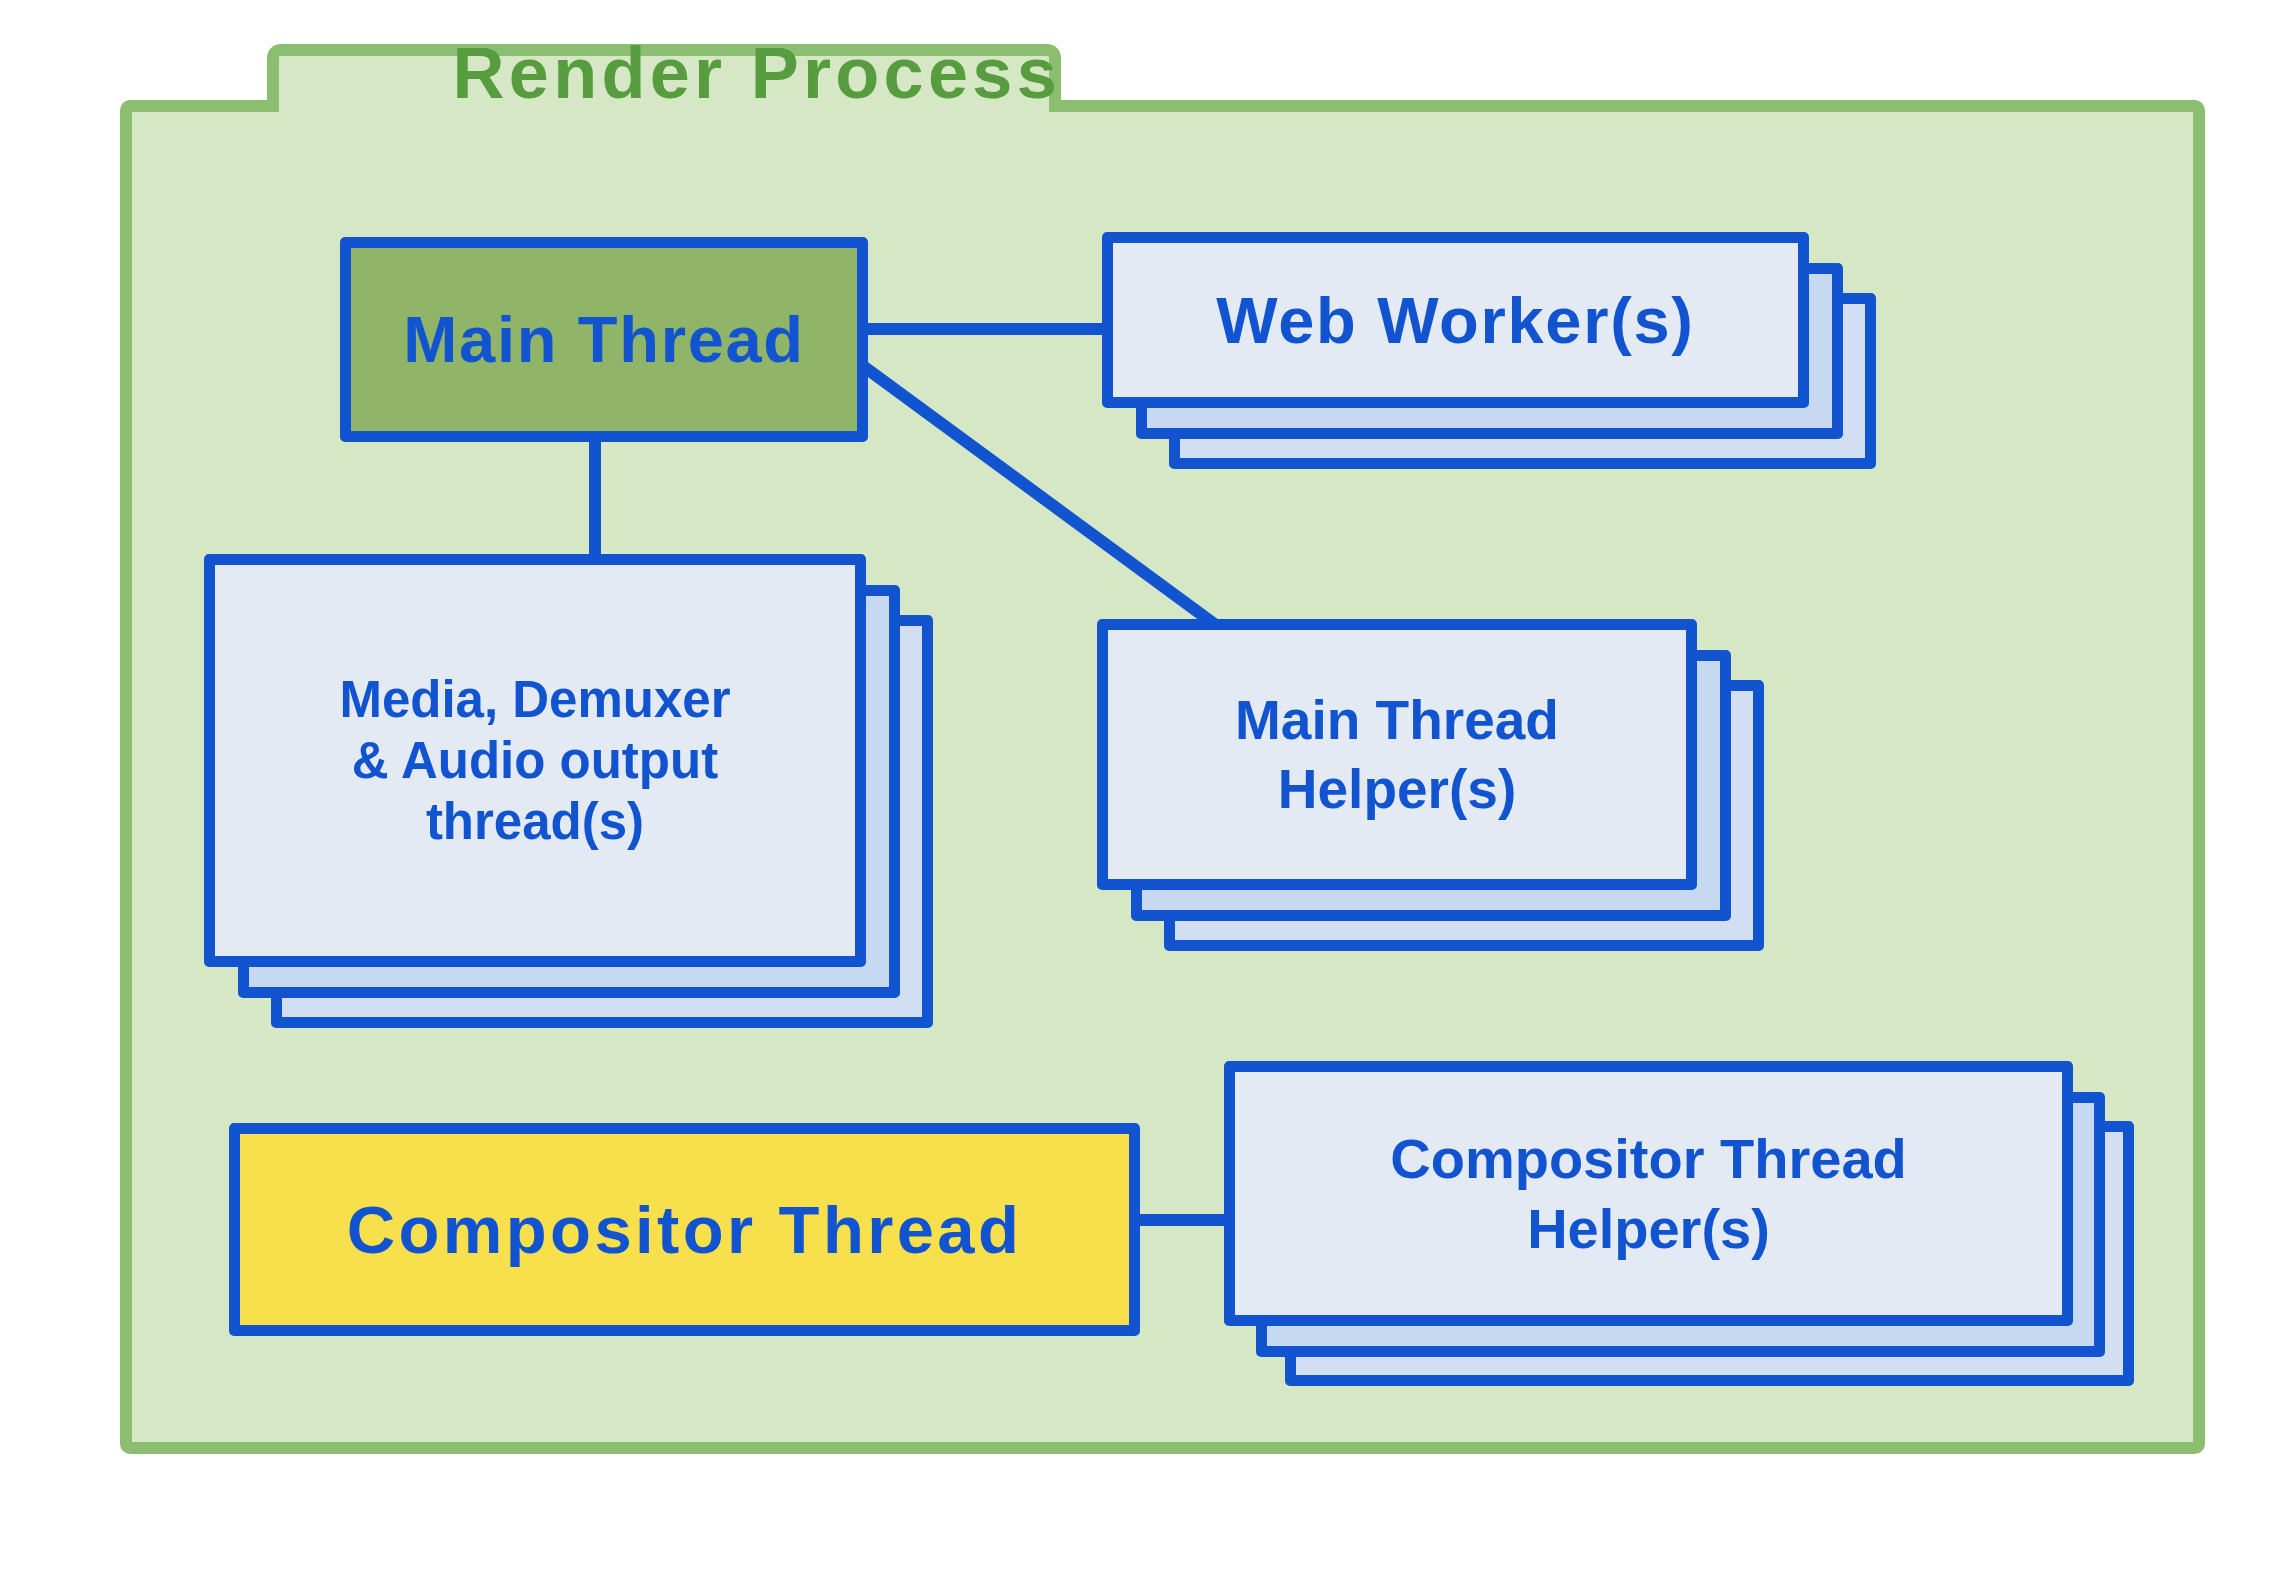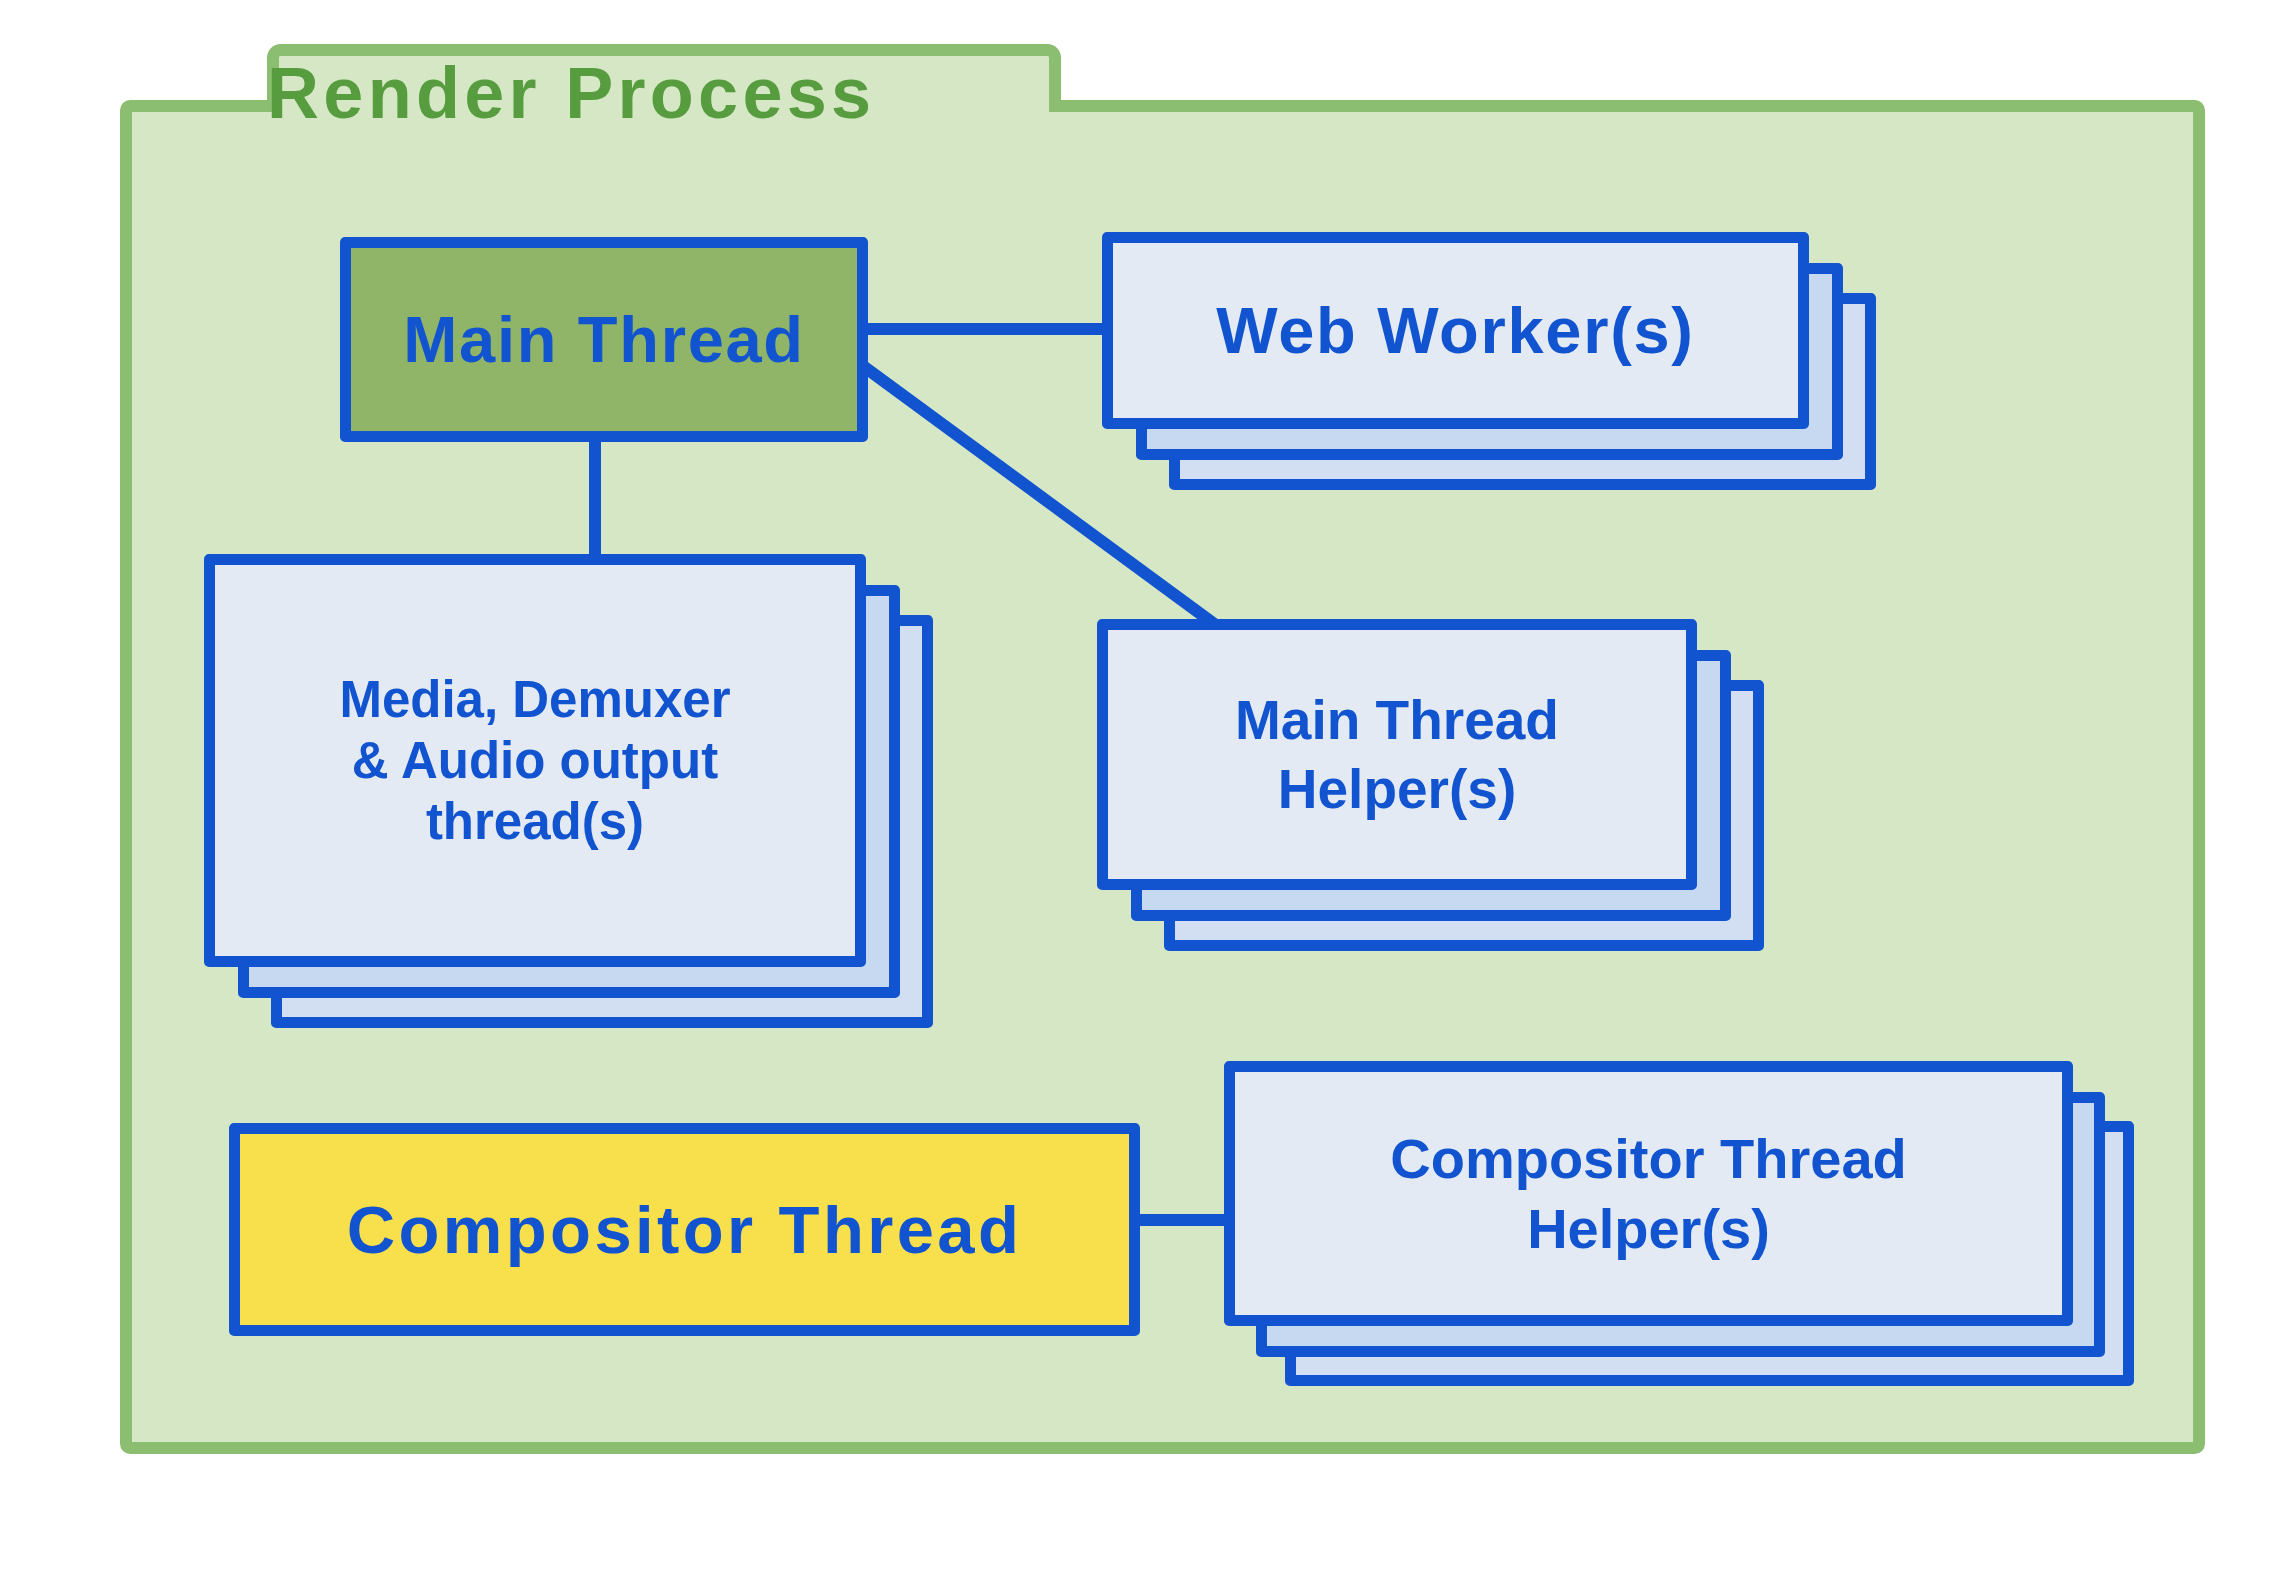--- a/index.html
+++ b/index.html
@@ -22,21 +22,21 @@
     position:absolute;left:120px;top:100px;width:2085px;height:1354px;
     box-sizing:border-box;border:12px solid var(--folder-border);
     background:var(--folder-fill);border-radius:10.2px;z-index:0;
   }
   .folder-tab{
     position:absolute;left:267px;top:44px;width:794px;height:68px;
     box-sizing:border-box;border:12px solid var(--folder-border);border-bottom:none;
     background:var(--folder-fill);border-radius:13.7px 13.7px 0 0;z-index:1;
   }
   .diagram-title{
-    position:absolute;left:267px;top:52px;width:794px;text-align:left;
+    position:absolute;left:267px;top:32px;width:794px;text-align:right;
     font-size:72px;letter-spacing:4.3px;color:var(--title-green);z-index:3;
     white-space:nowrap;
   }
   .conn{position:absolute;background:var(--accent-blue);z-index:1;border-radius:5.1px;}
   #conn-mt-ww{left:858px;top:323px;width:252px;height:12px;}
   #conn-mt-media{left:589px;top:434px;width:12px;height:128px;}
   #conn-mt-mth{left:861px;top:357px;width:457px;height:12px;transform-origin:0 0;transform:rotate(36.3deg);}
   #conn-ct-cth{left:1134px;top:1214px;width:96px;height:12px;}
 
   .node{
@@ -52,21 +52,21 @@
     position:absolute;box-sizing:border-box;border:11px solid var(--accent-blue);border-radius:5.1px;
   }
   .card.front{
     background:var(--card-fill);z-index:3;display:flex;align-items:center;justify-content:center;
     color:var(--accent-blue);text-align:center;white-space:pre-line;left:0;top:0;
   }
   .card.back1{background:var(--card-back1);z-index:2;}
   .card.back2{background:var(--card-back2);z-index:1;}
 
   #stack-web-workers{left:1102px;top:232px;}
-  #stack-web-workers .card{width:707px;height:197px;}
+  #stack-web-workers .card{width:707px;height:176px;}
   #stack-web-workers .front{font-size:65px;letter-spacing:1.7px;}
   #stack-web-workers .back1{left:34px;top:31px;}
   #stack-web-workers .back2{left:67px;top:61px;}
 
   #stack-media{left:204px;top:554px;}
   #stack-media .card{width:662px;height:413px;}
   #stack-media .front{font-size:51px;line-height:1.2;}
   #stack-media .back1{left:34px;top:31px;}
   #stack-media .back2{left:67px;top:61px;}
 

